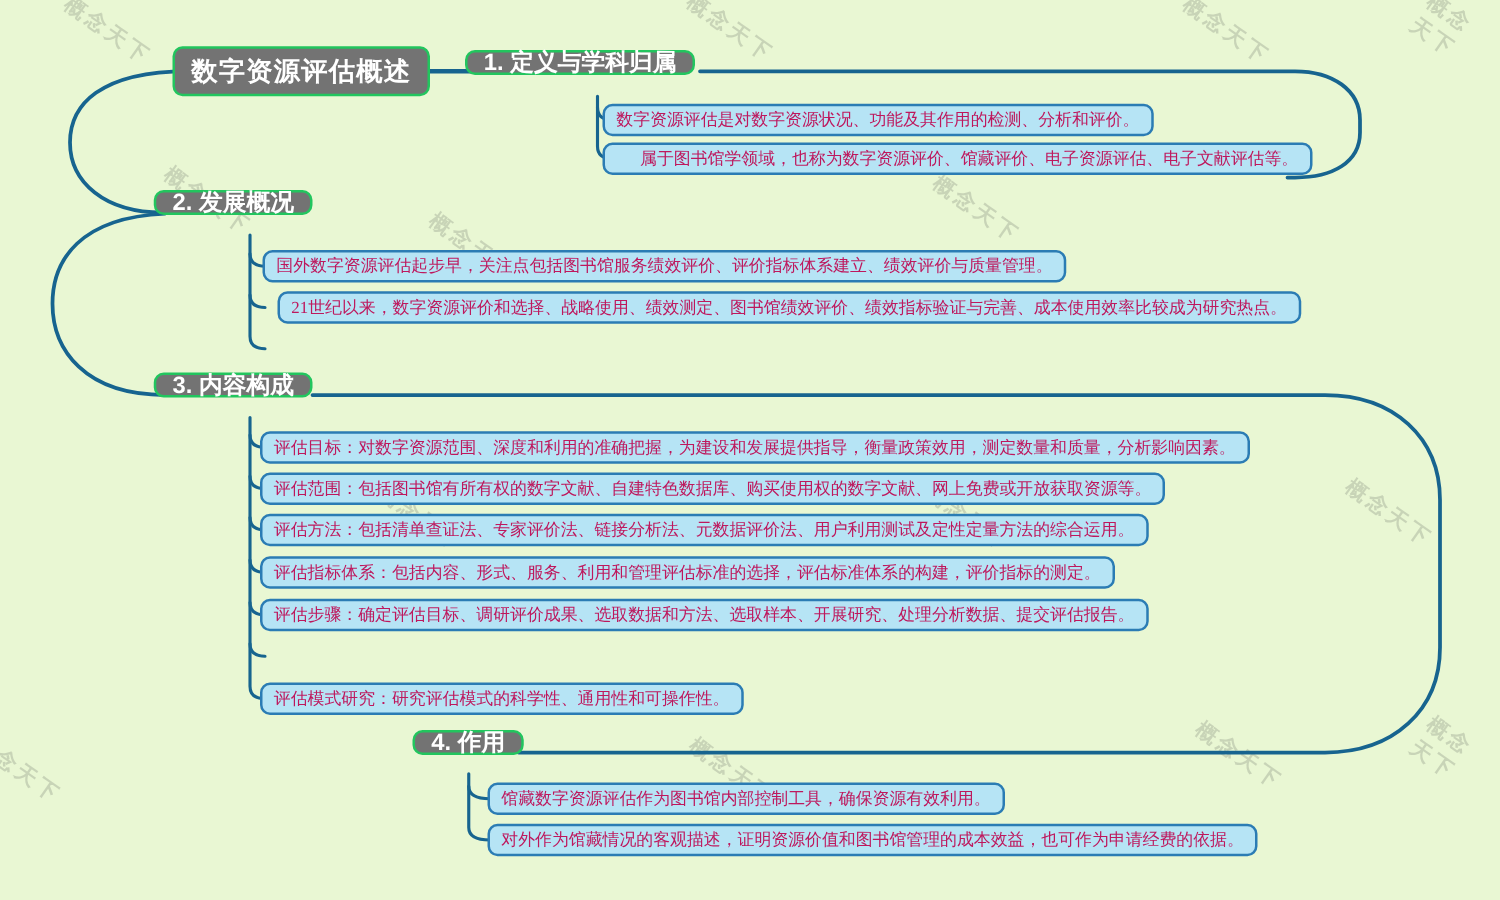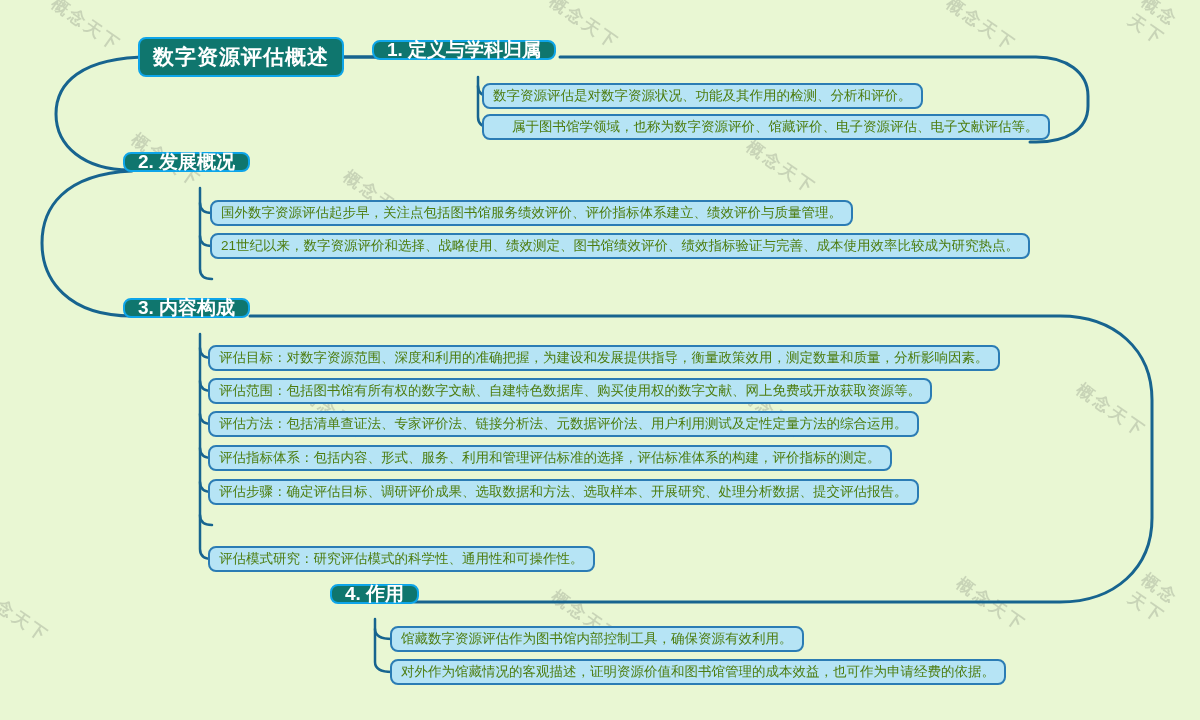--- a/index.html
+++ b/index.html
@@ -4,28 +4,28 @@
 <style>
   html,body{margin:0;padding:0;}
   body{font-family:"Liberation Sans","DejaVu Sans",sans-serif;}
   .canvas{
     position:relative;width:1200px;height:720px;
     background:#e9f7d3;overflow:hidden;
   }
   .canvas svg{position:absolute;left:0;top:0;z-index:1;}
   .node{position:absolute;z-index:2;box-sizing:border-box;display:flex;align-items:center;white-space:nowrap;}
   .topic{
-    background:#0f766e;border:2px solid #0ea5e9;border-radius:8px;
+    background:#737373;border:2px solid #22c55e;border-radius:8px;
     color:#ffffff;font-weight:bold;padding:0 13px;height:38px;
   }
   .root{font-size:21px;height:40px;letter-spacing:1px;}
   .branch{font-size:19px;height:20px;}
   .leaf{
     background:#b6e4f5;border:2px solid #2b7cb4;border-radius:8px;
-    color:#4d7c0f;font-size:13.5px;padding:0 9px;height:26px;
+    color:#be185d;font-size:13.5px;padding:0 9px;height:26px;
   }
   .wm{
     position:absolute;z-index:0;color:rgba(125,132,120,0.30);
     font-size:17px;font-weight:bold;letter-spacing:3px;
     transform:rotate(35deg);transform-origin:left top;user-select:none;
   }
 </style>
 </head>
 <body>
 
@@ -83,21 +83,21 @@
 
   <div class="node topic branch" style="left:372px;top:40px;">1. 定义与学科归属</div>
   <div class="node topic branch" style="left:123px;top:152px;">2. 发展概况</div>
   <div class="node topic branch" style="left:123px;top:298px;">3. 内容构成</div>
   <div class="node topic branch" style="left:330px;top:584px;">4. 作用</div>
 
   <div class="node leaf" style="left:482px;top:83px;">数字资源评估是对数字资源状况、功能及其作用的检测、分析和评价。</div>
   <div class="node leaf" style="left:482px;top:114px;padding-left:28px;">属于图书馆学领域，也称为数字资源评价、馆藏评价、电子资源评估、电子文献评估等。</div>
 
   <div class="node leaf" style="left:210px;top:200px;">国外数字资源评估起步早，关注点包括图书馆服务绩效评价、评价指标体系建立、绩效评价与质量管理。</div>
-  <div class="node leaf" style="left:210px;top:233px;">21世纪以来，数字资源评价和选择、战略使用、绩效测定、图书馆绩效评价、绩效指标验证与完善、成本使用效率比较成为研究热点。</div>
+  <div class="node leaf" style="left:222px;top:233px;font-family:Liberation Serif, serif;">21世纪以来，数字资源评价和选择、战略使用、绩效测定、图书馆绩效评价、绩效指标验证与完善、成本使用效率比较成为研究热点。</div>
 
   <div class="node leaf" style="left:208px;top:345px;">评估目标：对数字资源范围、深度和利用的准确把握，为建设和发展提供指导，衡量政策效用，测定数量和质量，分析影响因素。</div>
   <div class="node leaf" style="left:208px;top:378px;text-align:center;">评估范围：包括图书馆有所有权的数字文献、自建特色数据库、购买使用权的数字文献、网上免费或开放获取资源等。</div>
   <div class="node leaf" style="left:208px;top:411px;">评估方法：包括清单查证法、专家评价法、链接分析法、元数据评价法、用户利用测试及定性定量方法的综合运用。</div>
   <div class="node leaf" style="left:208px;top:445px;">评估指标体系：包括内容、形式、服务、利用和管理评估标准的选择，评估标准体系的构建，评价指标的测定。</div>
   <div class="node leaf" style="left:208px;top:479px;">评估步骤：确定评估目标、调研评价成果、选取数据和方法、选取样本、开展研究、处理分析数据、提交评估报告。</div>
   <div class="node leaf" style="left:208px;top:546px;">评估模式研究：研究评估模式的科学性、通用性和可操作性。</div>
 
   <div class="node leaf" style="left:390px;top:659px;">对外作为馆藏情况的客观描述，证明资源价值和图书馆管理的成本效益，也可作为申请经费的依据。</div>
   <div class="node leaf" style="left:390px;top:626px;">馆藏数字资源评估作为图书馆内部控制工具，确保资源有效利用。</div>

